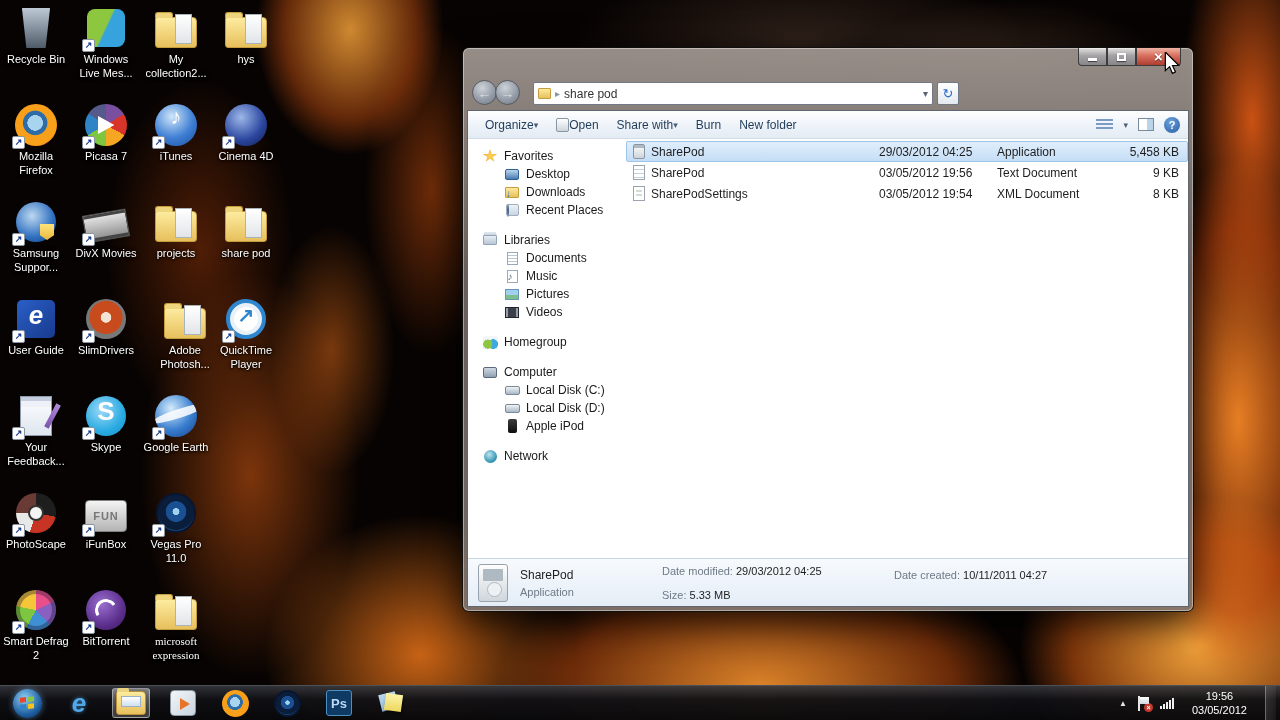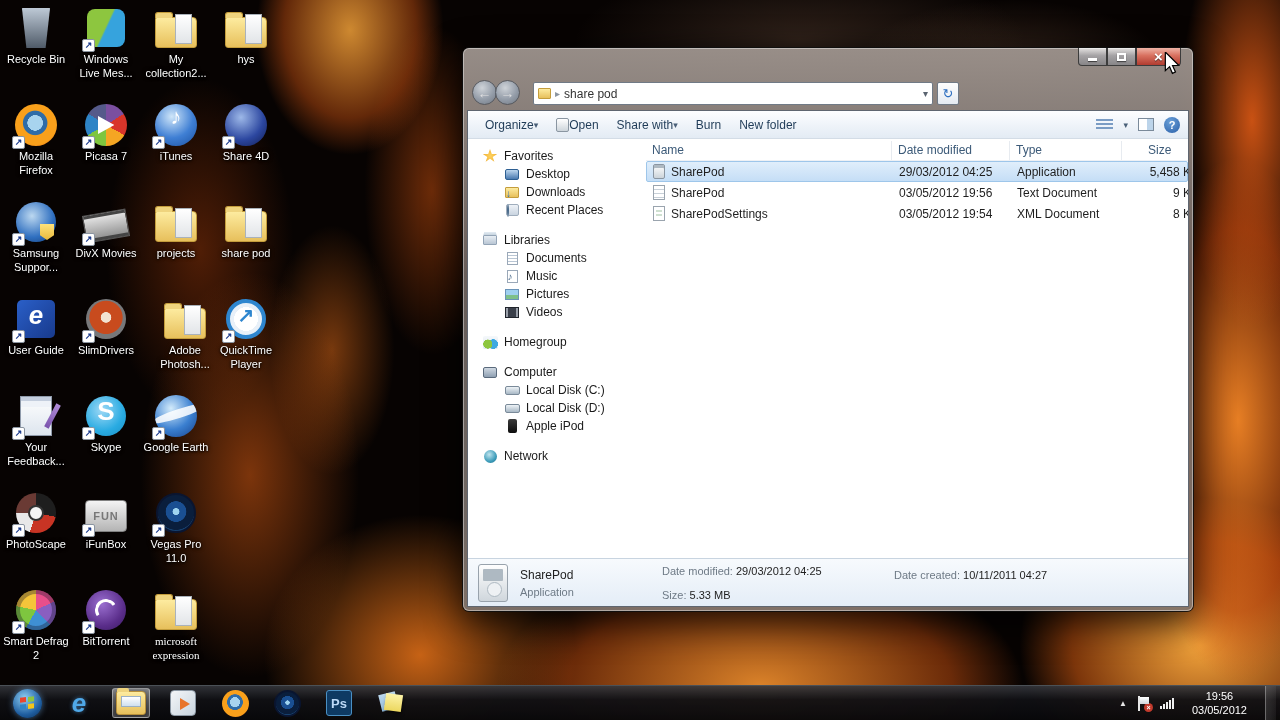--- a/index.html
+++ b/index.html
@@ -95,21 +95,21 @@
 
   .toolbar { height:28px; flex:none; background:linear-gradient(to bottom,#fdfeff,#eef3f9 55%,#e3ebf4); border-bottom:1px solid #d3dce6; display:flex; align-items:center; padding:0 8px; font-size:12px; color:#1f3b57; }
   .tb-item { display:flex; align-items:center; padding:3px 9px; border-radius:2px; cursor:pointer; }
   .tb-caret { font-size:9px; color:#4a6078; }
   .open-ico { width:13px; height:14px; background:linear-gradient(#fff,#cdd5db); border:1px solid #8a96a2; border-radius:2px; }
   .toolbar-right { margin-left:auto; display:flex; align-items:center; gap:10px; }
   .views-icon { width:17px; height:12px; background:repeating-linear-gradient(to bottom,#7a9cc4 0 2px,transparent 2px 4px); }
   .preview-icon { width:16px; height:13px; border:1px solid #7a8a9a; background:linear-gradient(to right,#fff 55%,#bcd4ea 55%); }
   .help-icon { width:16px; height:16px; border-radius:50%; background:radial-gradient(circle at 40% 30%,#6aa0d8,#2a5fa8); color:#fff; font-size:11px; font-weight:bold; display:flex; align-items:center; justify-content:center; }
 
-  .main { flex:1; display:flex; min-height:0;gap:20px; }
+  .main { flex:1; display:flex; min-height:0; }
   .navpane { width:158px; flex:none; padding:8px 0 0 10px; font-size:12px; color:#1a1a1a; overflow:hidden; }
   .nav-item { display:flex; align-items:center; gap:6px; padding:2px 4px; cursor:pointer; border-radius:2px; }
   .nav-child { padding-left:26px; }
   .nav-gap { height:12px; }
   .nav-ico { width:16px; height:14px; flex:none; display:flex; align-items:center; justify-content:center; font-size:10px; position:relative; }
   .s-star{width:15px;height:14px;background:radial-gradient(circle,#ffd25e,#e8a52a);clip-path:polygon(50% 0,62% 35%,98% 35%,68% 57%,79% 91%,50% 70%,21% 91%,32% 57%,2% 35%,38% 35%);}
   .s-desktop{width:14px;height:11px;background:linear-gradient(#bcd6ee,#4a7ab0);border:1px solid #2d5documentElement?f92;border:1px solid #2d5f92;border-radius:2px;}
   .s-downloads{width:14px;height:11px;background:linear-gradient(#fdeb9f,#e7c05c);border:1px solid #c49d3c;border-radius:1px;color:#2d6fb8;font-weight:bold;}
   .s-downloads::after{content:"↓";}
   .s-recent{width:13px;height:12px;background:linear-gradient(#eef2f7,#c9d4e0);border:1px solid #9fadbc;border-radius:2px;}
@@ -249,21 +249,21 @@
           <div class="i-itunes"></div>
           <div class="sc">↗</div>
         </div>
         <div class="dicon-label">iTunes</div>
       </div>
       <div class="dicon" style="left: 213px; top: 103px;">
         <div class="dicon-img">
           <div class="i-cinema4d"></div>
           <div class="sc">↗</div>
         </div>
-        <div class="dicon-label">Share 4D</div>
+        <div class="dicon-label">Cinema 4D</div>
       </div>
       <div class="dicon" style="left: 3px; top: 200px;">
         <div class="dicon-img">
           <div class="i-samsung"></div>
           <div class="sc">↗</div>
         </div>
         <div class="dicon-label">Samsung Suppor...</div>
       </div>
       <div class="dicon" style="left: 73px; top: 200px;">
         <div class="dicon-img">
@@ -522,26 +522,20 @@
             <div class="nav-gap"></div>
             <div class="nav-item">
               <div class="nav-ico">
                 <span class="s-network"></span>
               </div>
               <div class="nav-label">Network</div>
             </div>
             <div class="nav-gap"></div>
           </div>
         <div class="filearea">
-          <div class="list-header">
-            <div class="hcell hc-name">Name</div>
-            <div class="hcell hc-mod">Date modified</div>
-            <div class="hcell hc-type">Type</div>
-            <div class="hcell hc-size">Size</div>
-          </div>
           <div class="list-body" id="list-body">
               <div class="frow selected">
                 <div class="fc name">
                   <div class="fico f-app"></div>
                   <div class="ftext">SharePod</div>
                 </div>
                 <div class="fc mod">29/03/2012 04:25</div>
                 <div class="fc type">Application</div>
                 <div class="fc size">5,458 KB</div>
               </div>

